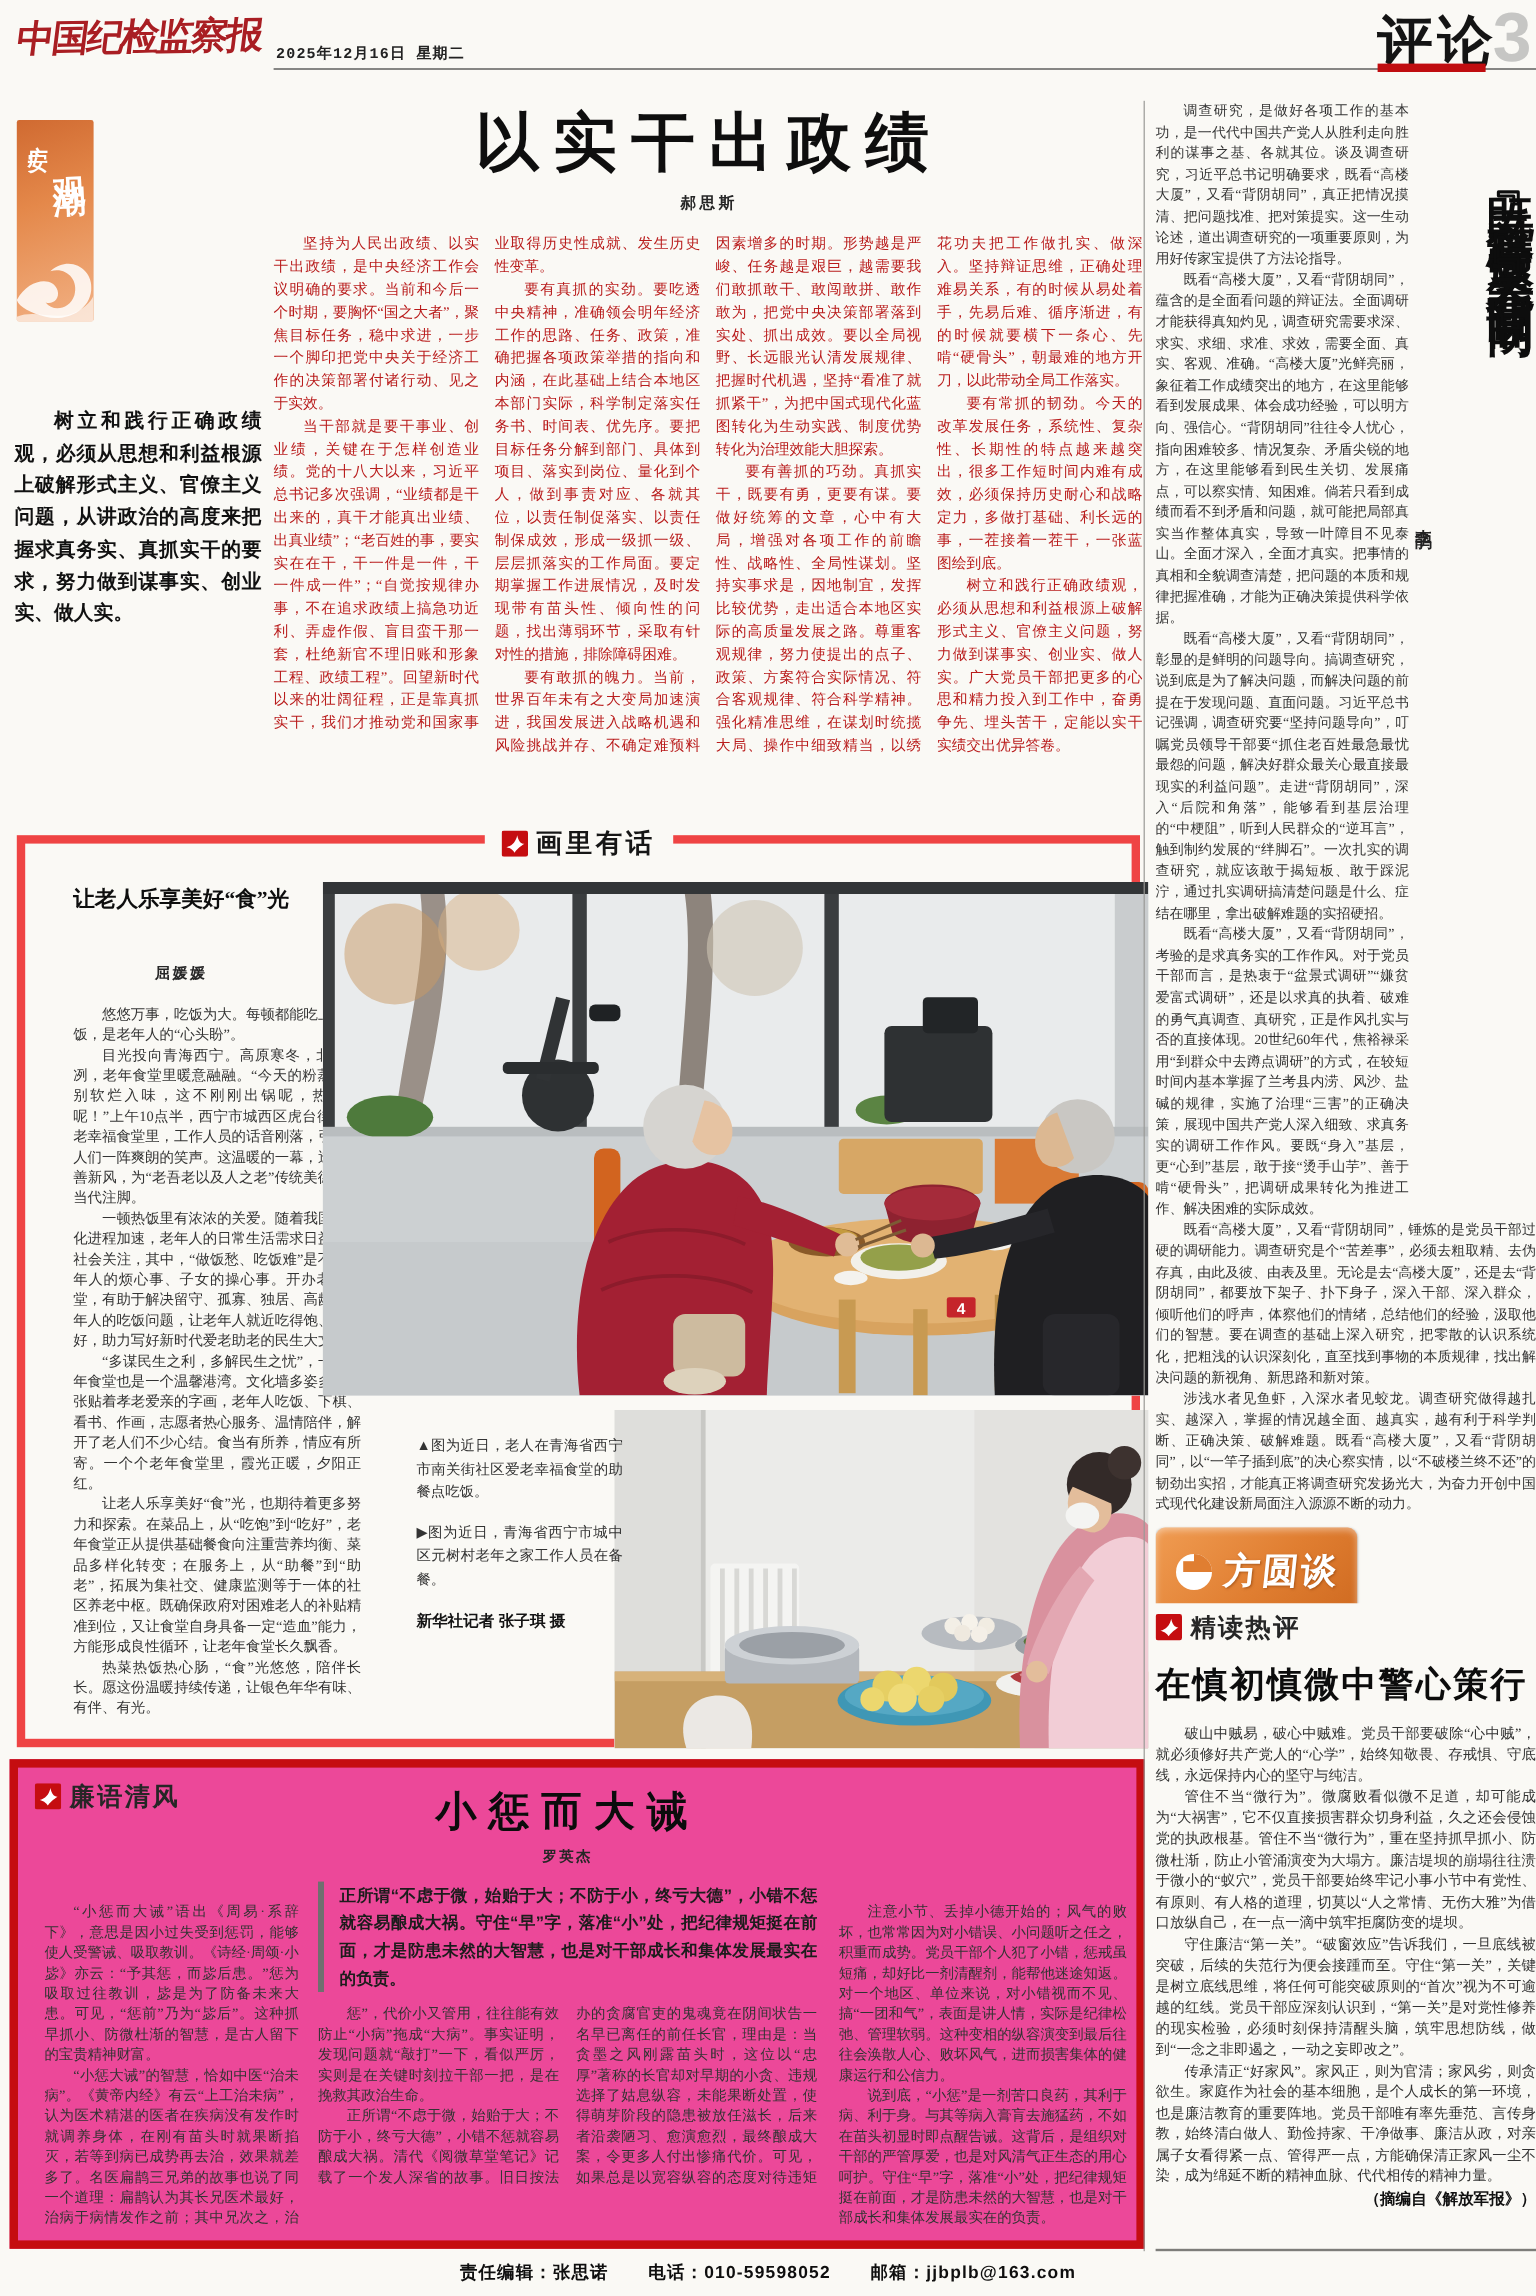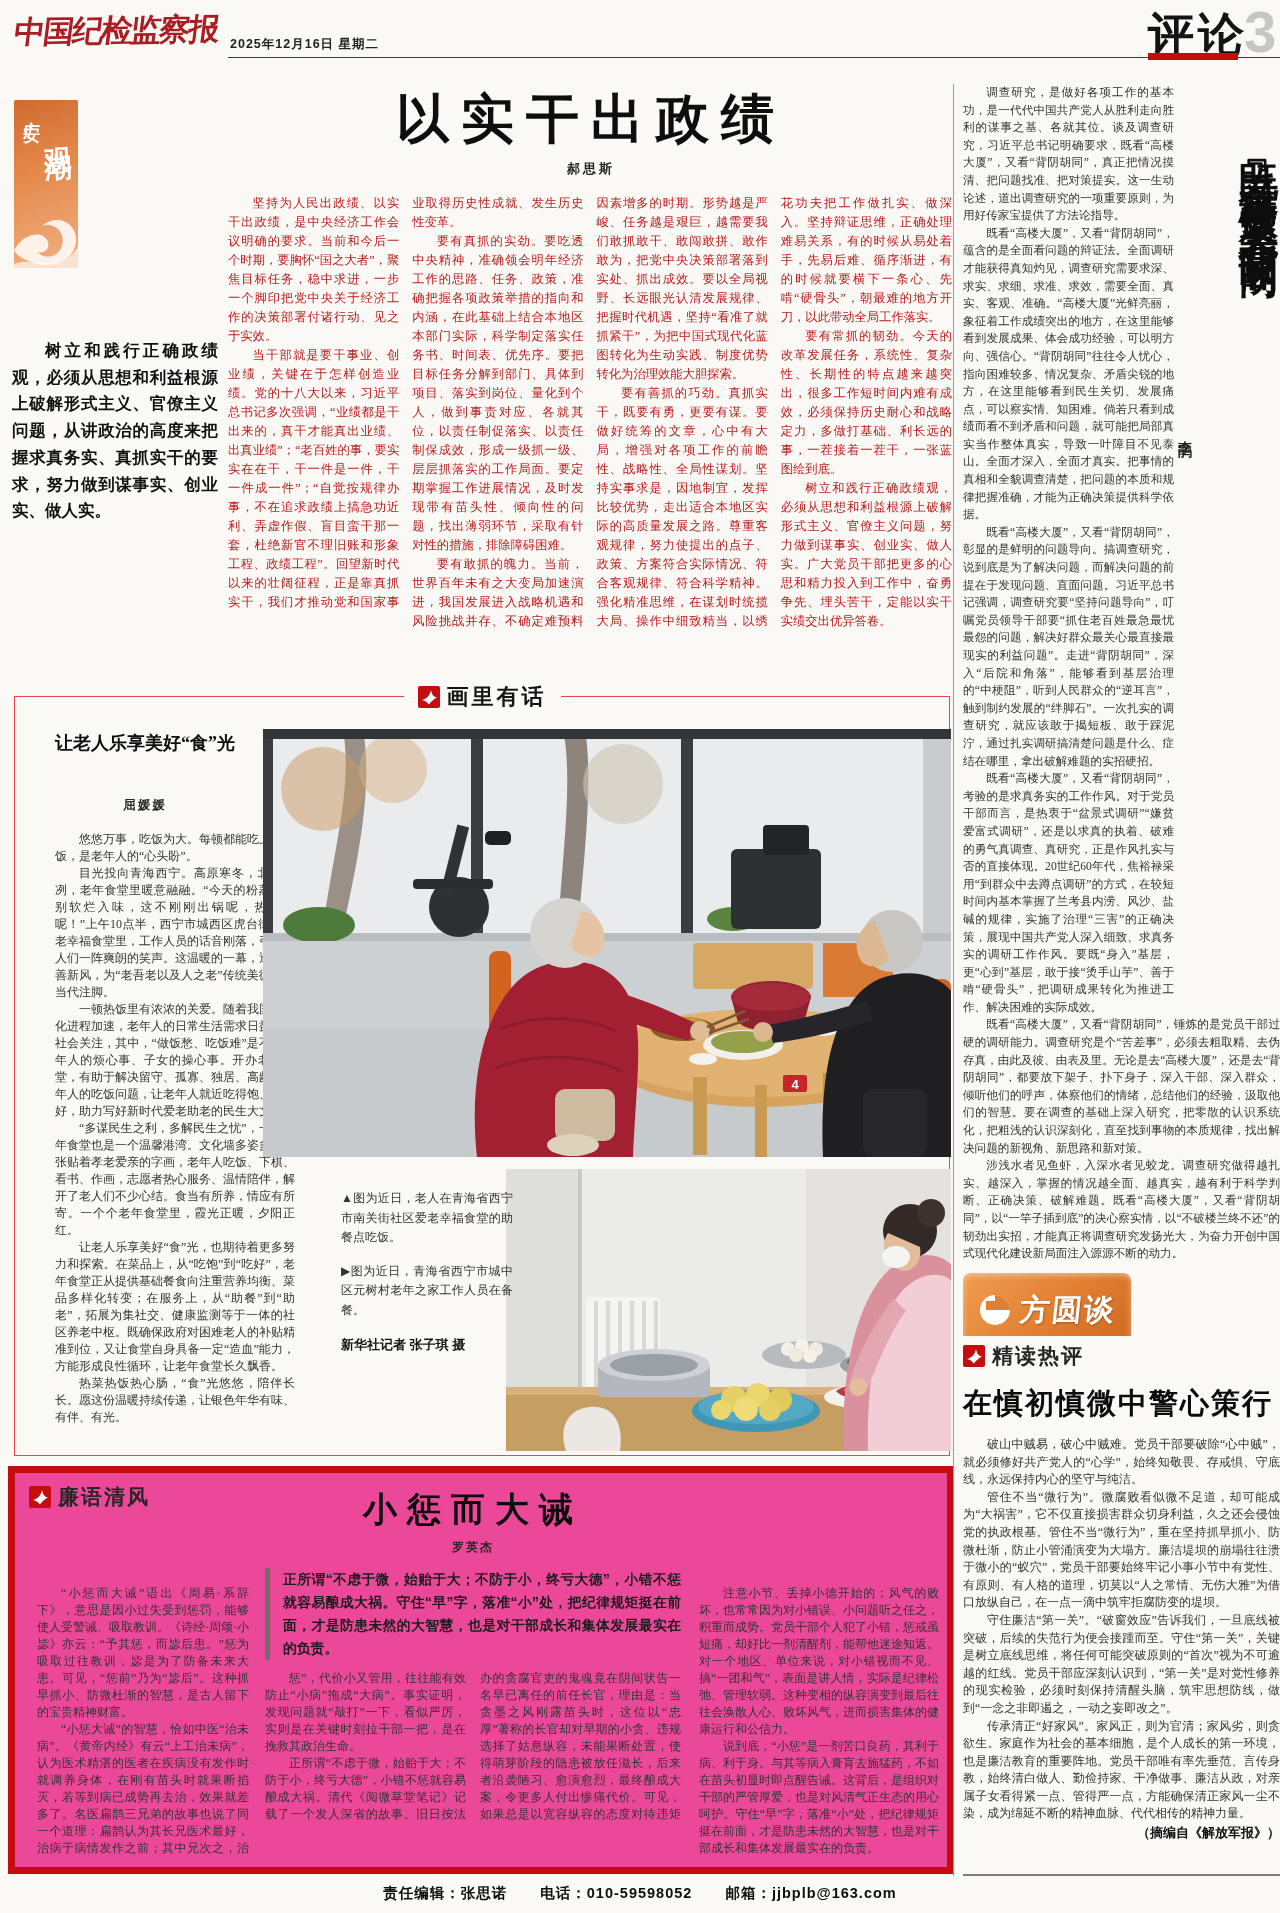--- a/index.html
+++ b/index.html
@@ -9,21 +9,21 @@
     background:#faf9f5; overflow:hidden; color:#262626;
     font-family:"Liberation Serif","DejaVu Serif",serif;
   }
   
   .masthead {
     position:absolute; left:14px; top:10px; width:210px; height:50px;
     font-size:31px; font-weight:900; color:#a91e23;
     transform:skewX(-8deg) rotate(-1deg); letter-spacing:-2px; white-space:nowrap;
   }
   .hdr-date { position:absolute; left:230px; top:36px; font-size:12.5px; font-weight:bold; color:#222;
-    font-family:Liberation Sans, sans-serif; letter-spacing:1px;}
+    font-family:Liberation Mono, monospace; letter-spacing:1px;}
   .hdr-section { position:absolute; left:1148px; top:4px; font-size:46px; font-weight:900; color:#141414; letter-spacing:4px;}
   .hdr-pagenum { position:absolute; left:1244px; top:-2px; font-size:58px; font-weight:bold; color:#c6c6c4;
     font-family:"Liberation Sans",sans-serif;}
   .hdr-line { position:absolute; left:228px; top:57px; width:1052px; height:1px; background:#3a3a3a;}
   .hdr-redbar { position:absolute; left:1148px; top:53px; width:90px; height:7px; background:#c00d10;}
   
   .banner {
     position:absolute; left:14px; top:100px; width:64px; height:168px;
     background:linear-gradient(160deg,#d06a31 0%,#e4884a 40%,#f2b184 100%);
     border-radius:2px; overflow:hidden;
@@ -45,21 +45,21 @@
   .main-author { position:absolute; left:230px; top:160px; width:722px; text-align:center;
     font-size:13px; font-weight:bold; letter-spacing:3px;}
   .main-body {
     position:absolute; left:228px; top:194px; width:724px; height:460px;
     column-count:4; column-gap:13px; font-size:12.3px; line-height:19px;
     text-align:justify; overflow:hidden; color:#b91c1c;
   }
   .main-body p, .flow p { text-indent:2em; }
   
   .huali-box { position:absolute; left:14px; top:696px; width:936px; height:760px;
-    border:1px solid #ef4444; }
+    border:7px solid #ef4444; }
   .huali-label { position:absolute; left:0; top:-15px; width:100%; text-align:center; }
   .huali-label .inner { display:inline-flex; align-items:center; gap:7px; background:#faf9f5; padding:0 14px;
     font-size:22px; font-weight:900; letter-spacing:3px; color:#161616;}
   .elder-title { position:absolute; left:8px; top:36px; width:244px; text-align:center;
     font-size:18px; font-weight:900; color:#0e0e0e; line-height:1.2; white-space:nowrap;}
   .elder-author { position:absolute; left:8px; top:100px; width:244px; text-align:center;
     font-size:12.5px; font-weight:bold; letter-spacing:2px;}
   .elder-body { position:absolute; left:8px; top:134px; width:240px; height:612px;
     font-size:12px; line-height:17px; text-align:justify; overflow:hidden; color:#333;margin-left:32px;}
   .photo1 { position:absolute; left:248px; top:32px; width:688px; height:428px; overflow:hidden; background:#d8dbdd;}

